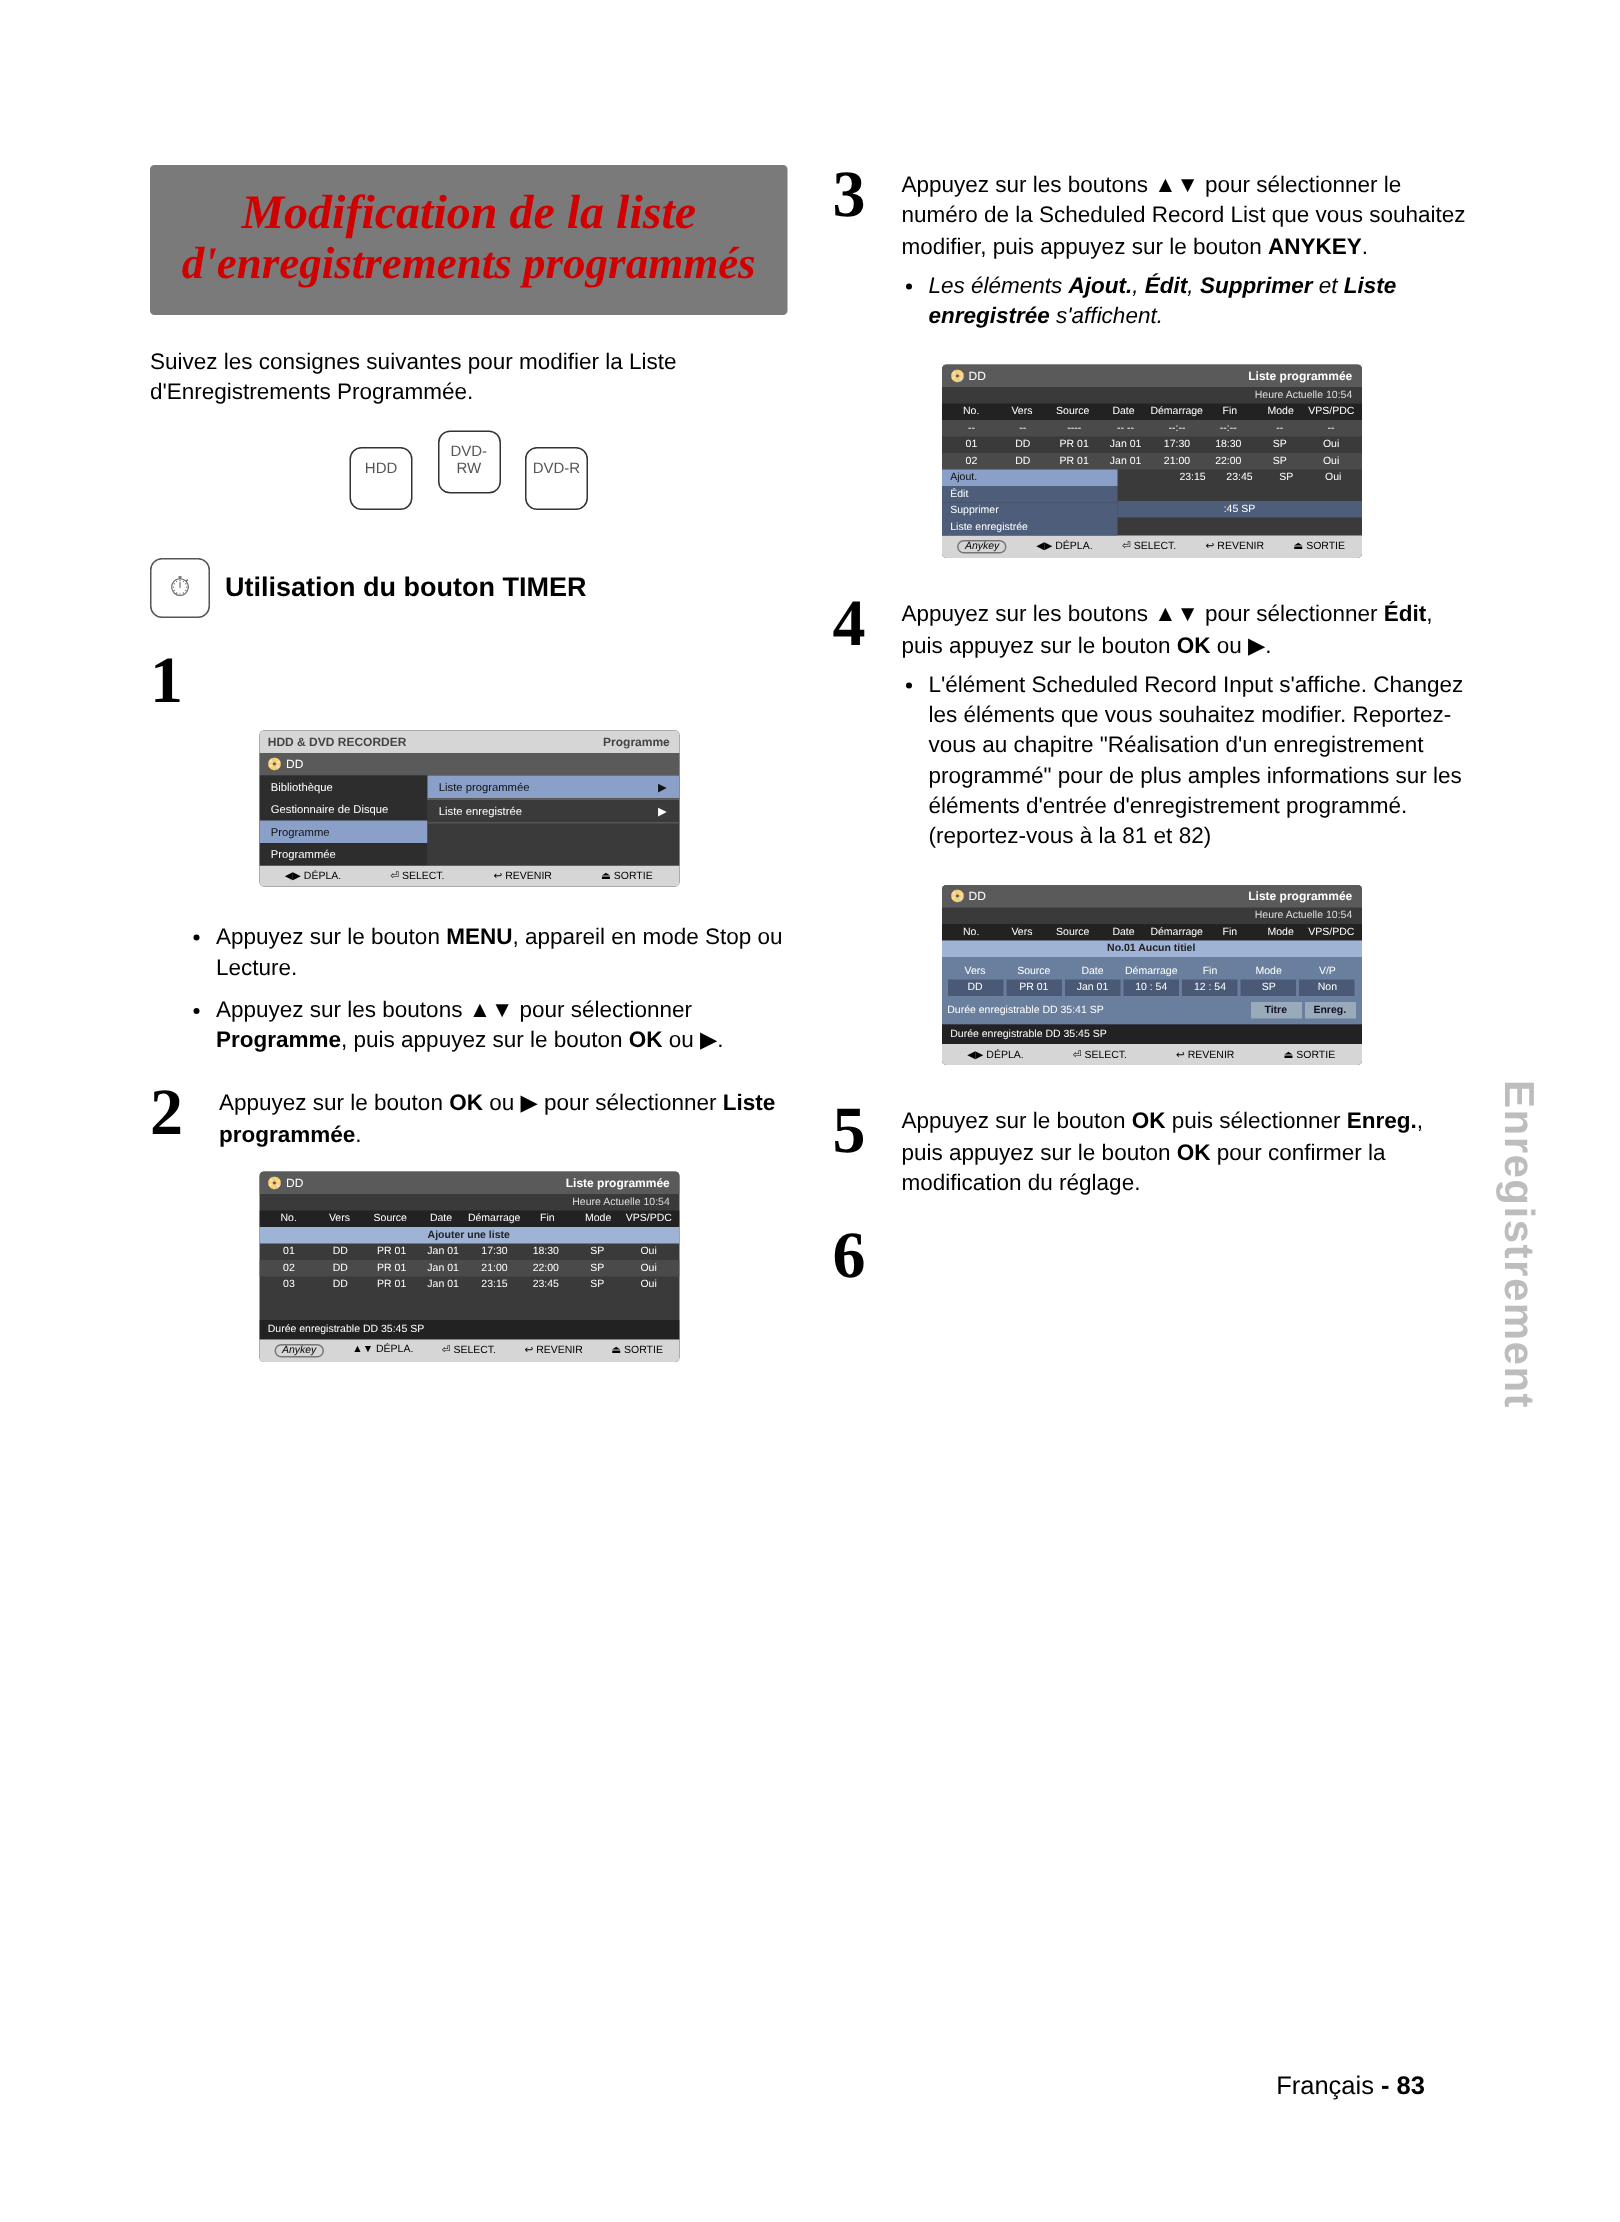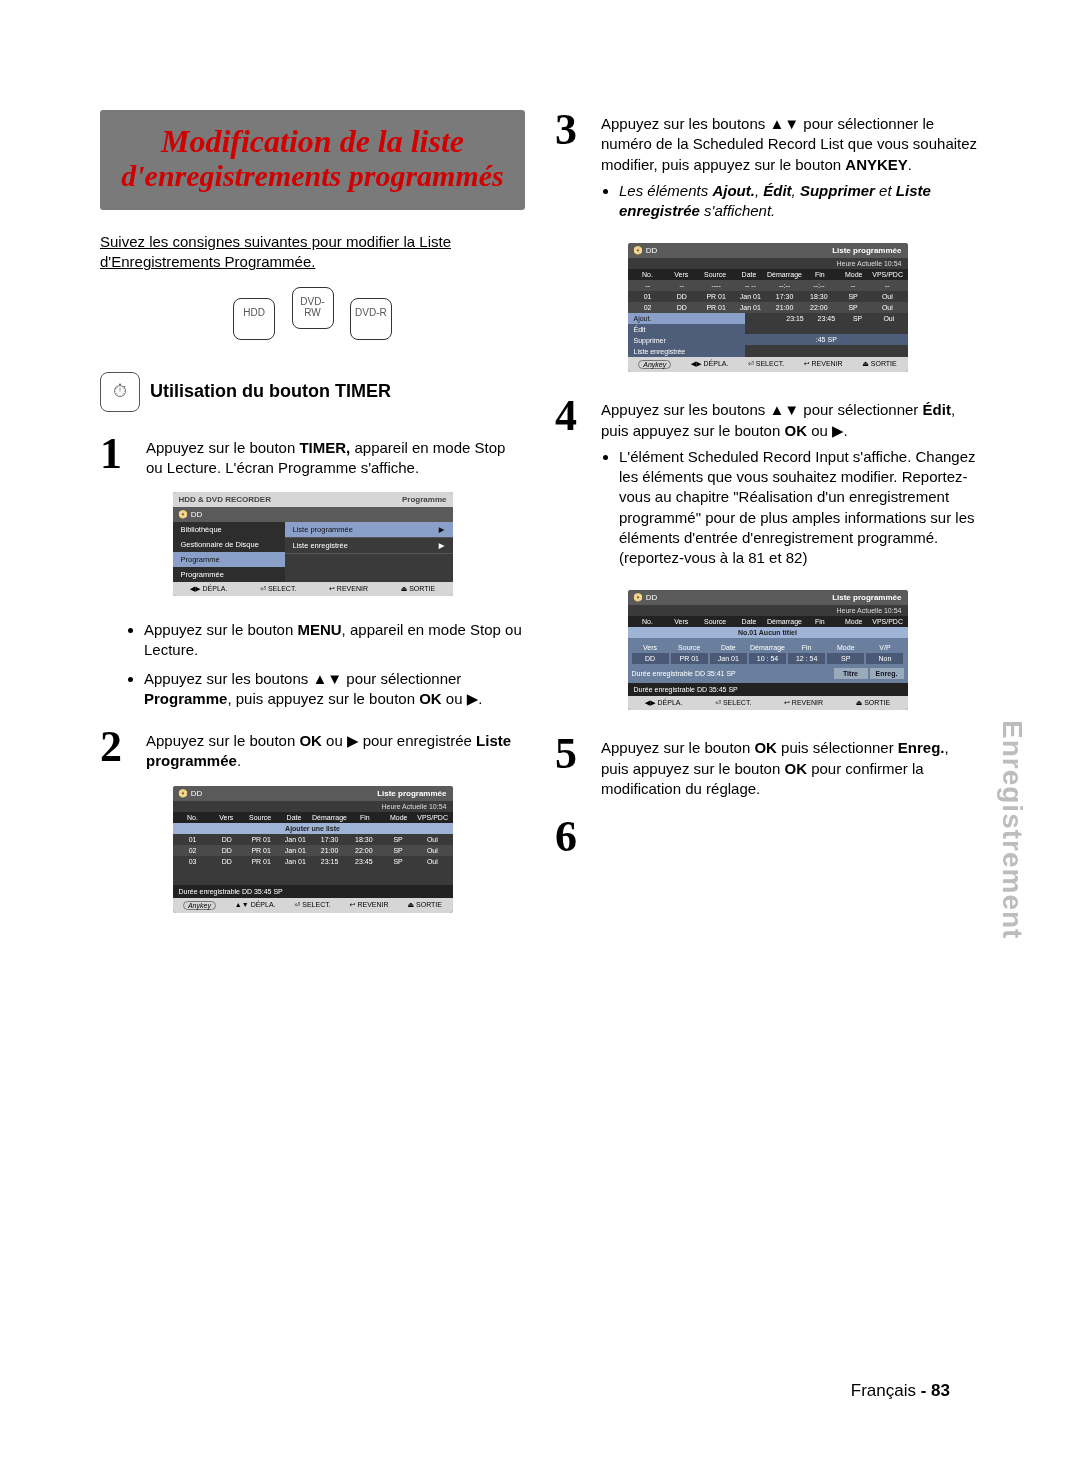--- a/index.html
+++ b/index.html
@@ -4,21 +4,21 @@
 <style>
   * { box-sizing: border-box; margin: 0; padding: 0; }
   html, body { width: 1080px; height: 1481px; background: #fff; font-family: Arial, Helvetica, sans-serif; color: #000; }
   .page { position: relative; width: 1080px; height: 1481px; padding: 110px 100px 60px 100px; }
   .side-tab { position: absolute; right: 52px; top: 720px; writing-mode: vertical-rl; font-size: 28px; font-weight: bold; color: #bdbdbd; letter-spacing: 1px; }
   .cols { display: flex; gap: 30px; }
   .col { flex: 1 1 0; }
   .title-box { background: #7a7a7a; color: #d10000; border-radius: 3px; padding: 14px 18px 18px 18px; font-family: "Times New Roman", serif; font-style: italic; font-weight: 600; text-align: center; margin-bottom: 22px; }
   .title-box .l1 { font-size: 32px; line-height: 1.1; }
   .title-box .l2 { font-size: 30px; line-height: 1.1; }
-  p.body { font-size: 15px; line-height: 1.35; text-decoration: underline; }
+  p.body { font-size: 15px; line-height: 1.35; }
   .disc-row { text-align: center; margin: 14px 0 32px 0; }
   .disc { display: inline-block; width: 42px; height: 42px; border: 1px solid #333; border-radius: 8px; margin: 0 6px; font-size: 10px; text-align: center; padding-top: 8px; color:#555; }
   .sec-head { display: flex; align-items: center; gap: 10px; margin-bottom: 22px; }
   .sec-icon { width: 40px; height: 40px; border: 1px solid #555; border-radius: 8px; display:flex; align-items:center; justify-content:center; font-size:18px; color:#666;}
   .sec-title { font-weight: bold; font-size: 18px; }
   .step { display: flex; gap: 10px; margin-bottom: 10px; }
   .step-num { font-family: "Times New Roman", serif; font-weight: bold; font-size: 44px; line-height: 0.9; width: 36px; flex: none; }
   .step-txt { font-size: 15px; line-height: 1.35; padding-top: 4px; }
   .step-txt b { font-weight: bold; }
   .subhead { font-weight: bold; font-size: 15px; margin: 20px 0 8px 0; }
@@ -73,23 +73,20 @@
         <span class="disc">DVD-R</span>
       </div>
 
       <div class="sec-head">
         <div class="sec-icon">⏱</div>
         <div class="sec-title">Utilisation du bouton TIMER</div>
       </div>
 
       <div class="step">
         <div class="step-num">1</div>
-        <div class="step-txt">
-          <span>Appuyez sur le bouton </span><b>TIMER,</b><span> appareil en mode Stop ou Lecture. L'écran Programme s'affiche.</span>
-        </div>
       </div>
 
       <div class="osd">
         <div class="hdr">
             <span>HDD &amp; DVD RECORDER</span>
             <span>Programme</span>
           </div>
         <div class="strip">
             <span>📀 <span>DD</span></span>
             <span></span>
@@ -129,21 +126,21 @@
       </div>
 
       <ul class="bullets">
         <li><span>Appuyez sur le bouton </span><b>MENU</b><span>, appareil en mode Stop ou Lecture.</span></li>
         <li><span>Appuyez sur les boutons ▲▼ pour sélectionner </span><b>Programme</b><span>, puis appuyez sur le bouton </span><b>OK</b><span> ou ▶.</span></li>
       </ul>
 
       <div class="step" style="margin-top:18px;">
         <div class="step-num">2</div>
         <div class="step-txt">
-          <span>Appuyez sur le bouton </span><b>OK</b><span> ou ▶ pour enregistrée </span><b>Liste programmée</b><span>.</span>
+          <span>Appuyez sur le bouton </span><b>OK</b><span> ou ▶ pour sélectionner </span><b>Liste programmée</b><span>.</span>
         </div>
       </div>
 
       <div class="osd">
         <div class="strip">
             <span>📀 <span>DD</span></span>
             <b>Liste programmée</b>
           </div>
         <div class="sm">Heure Actuelle 10:54</div>
         <div class="thead">

